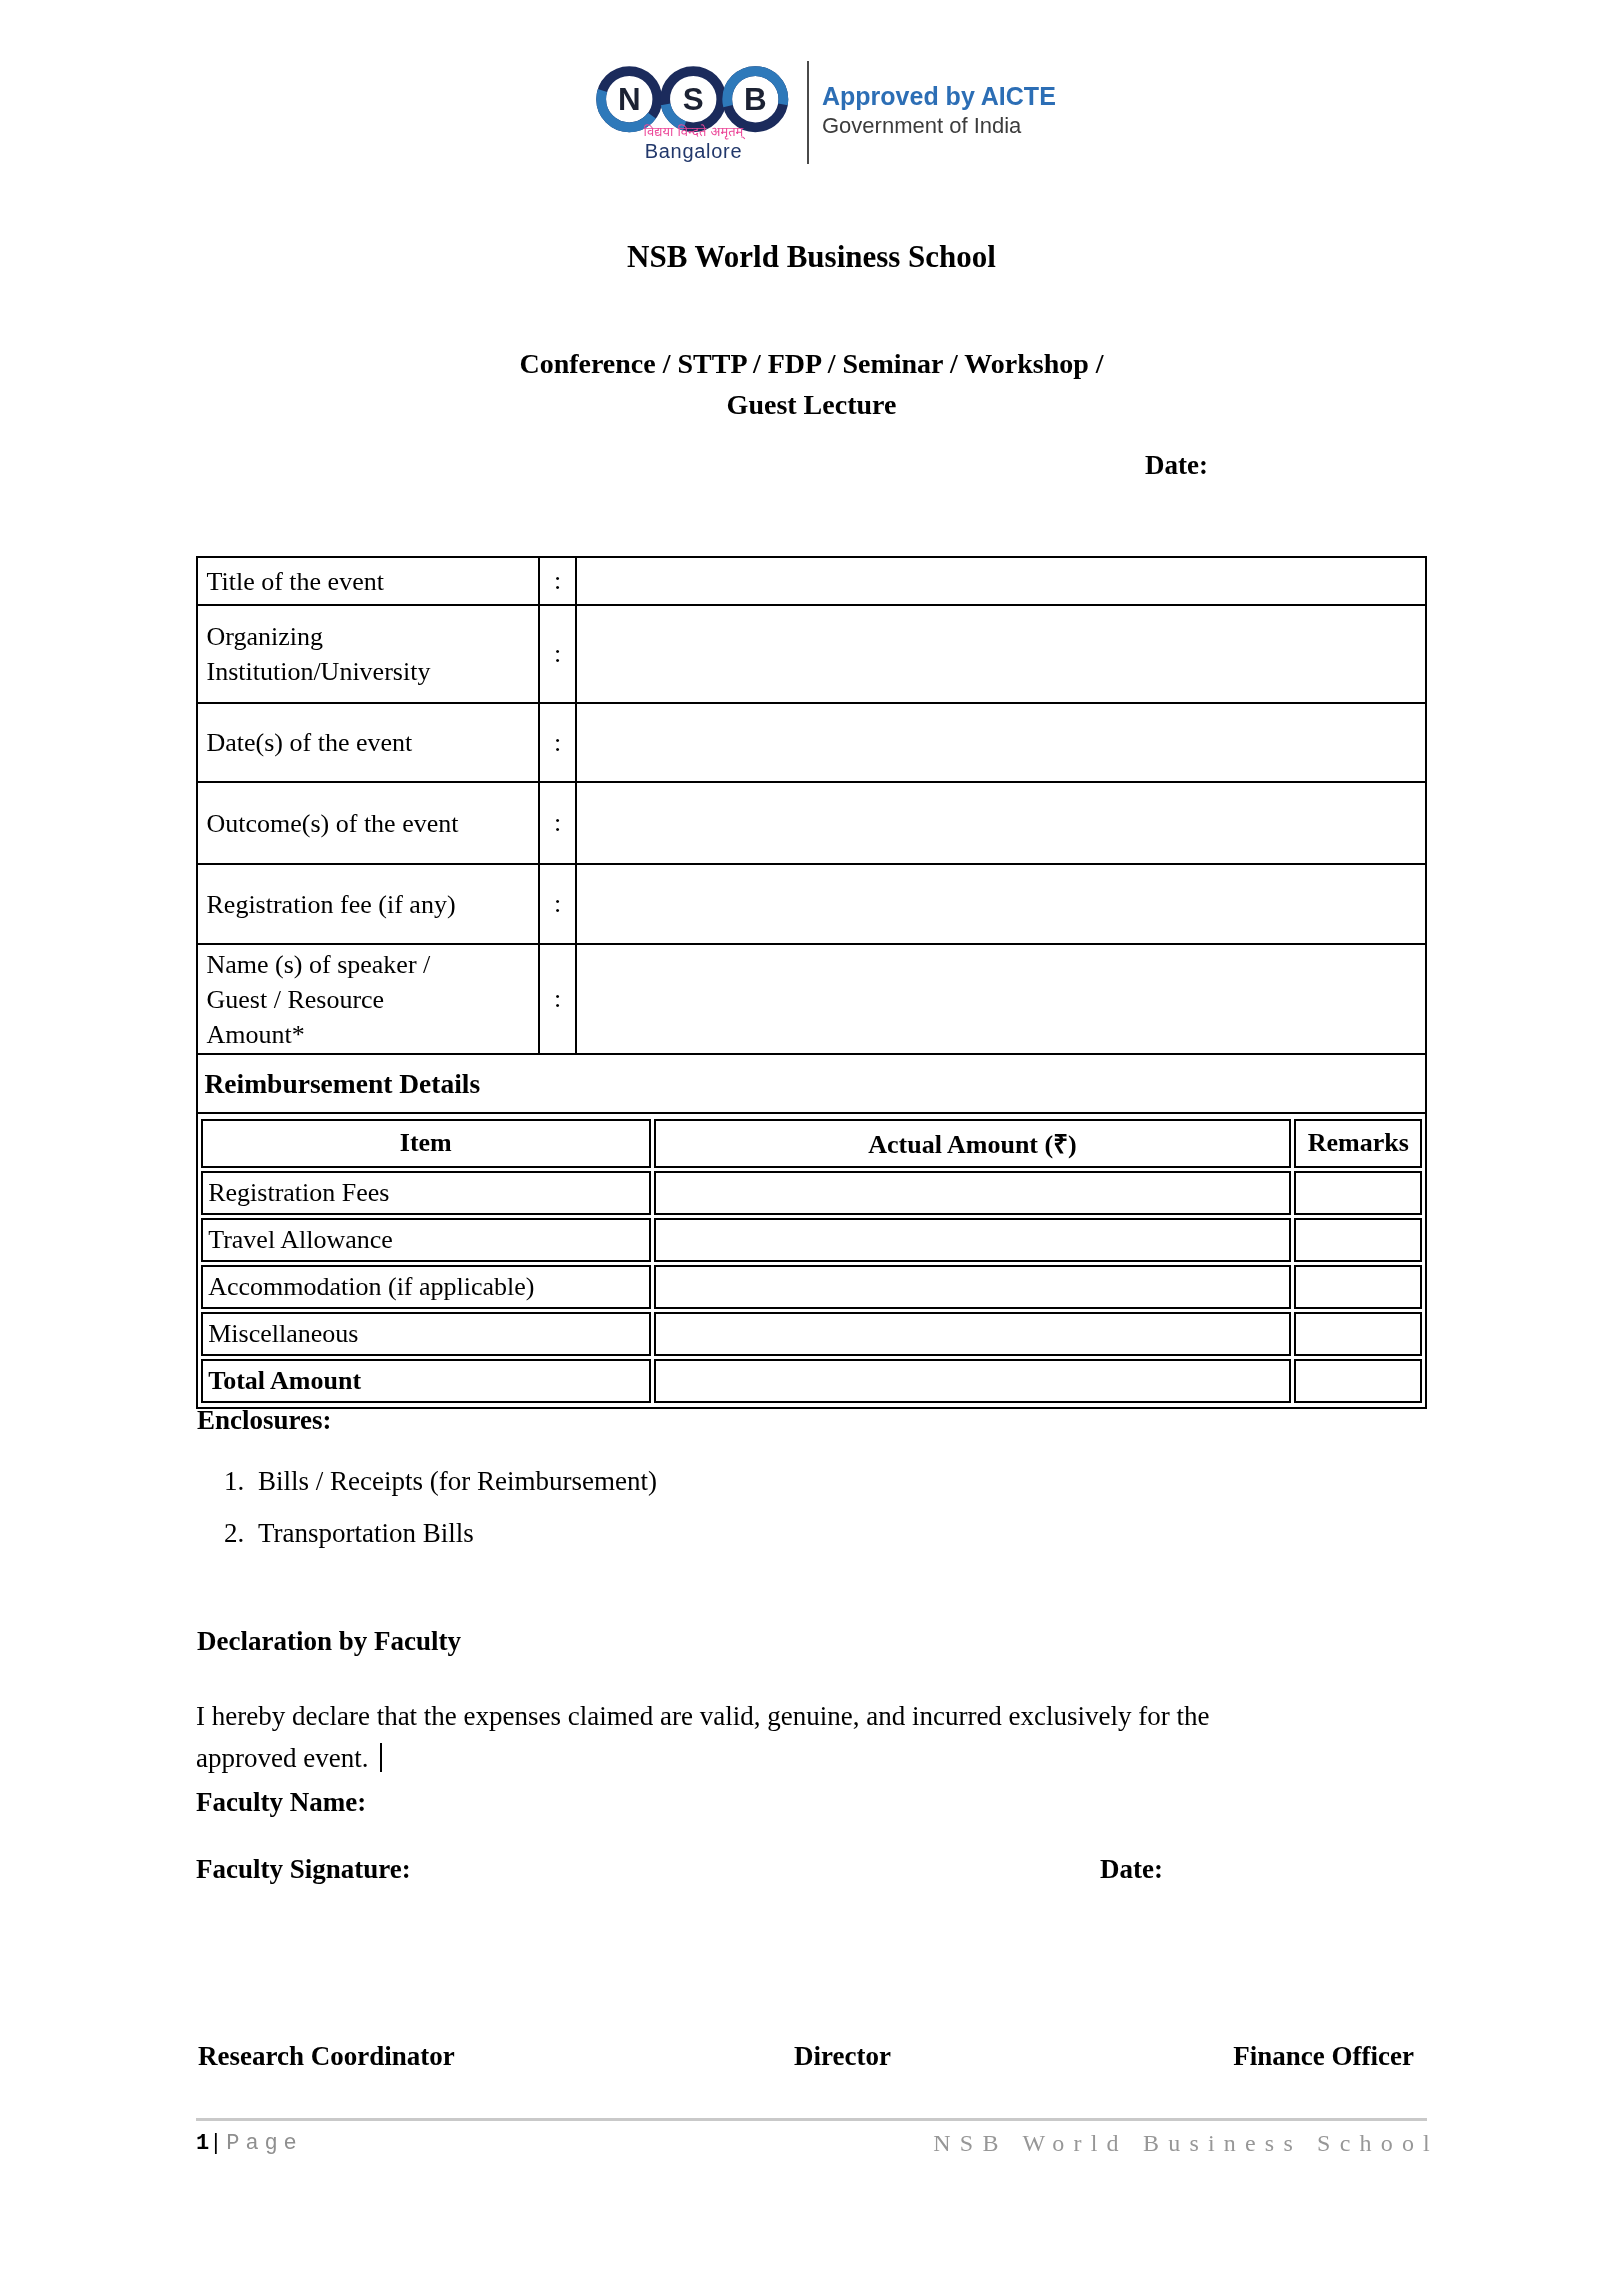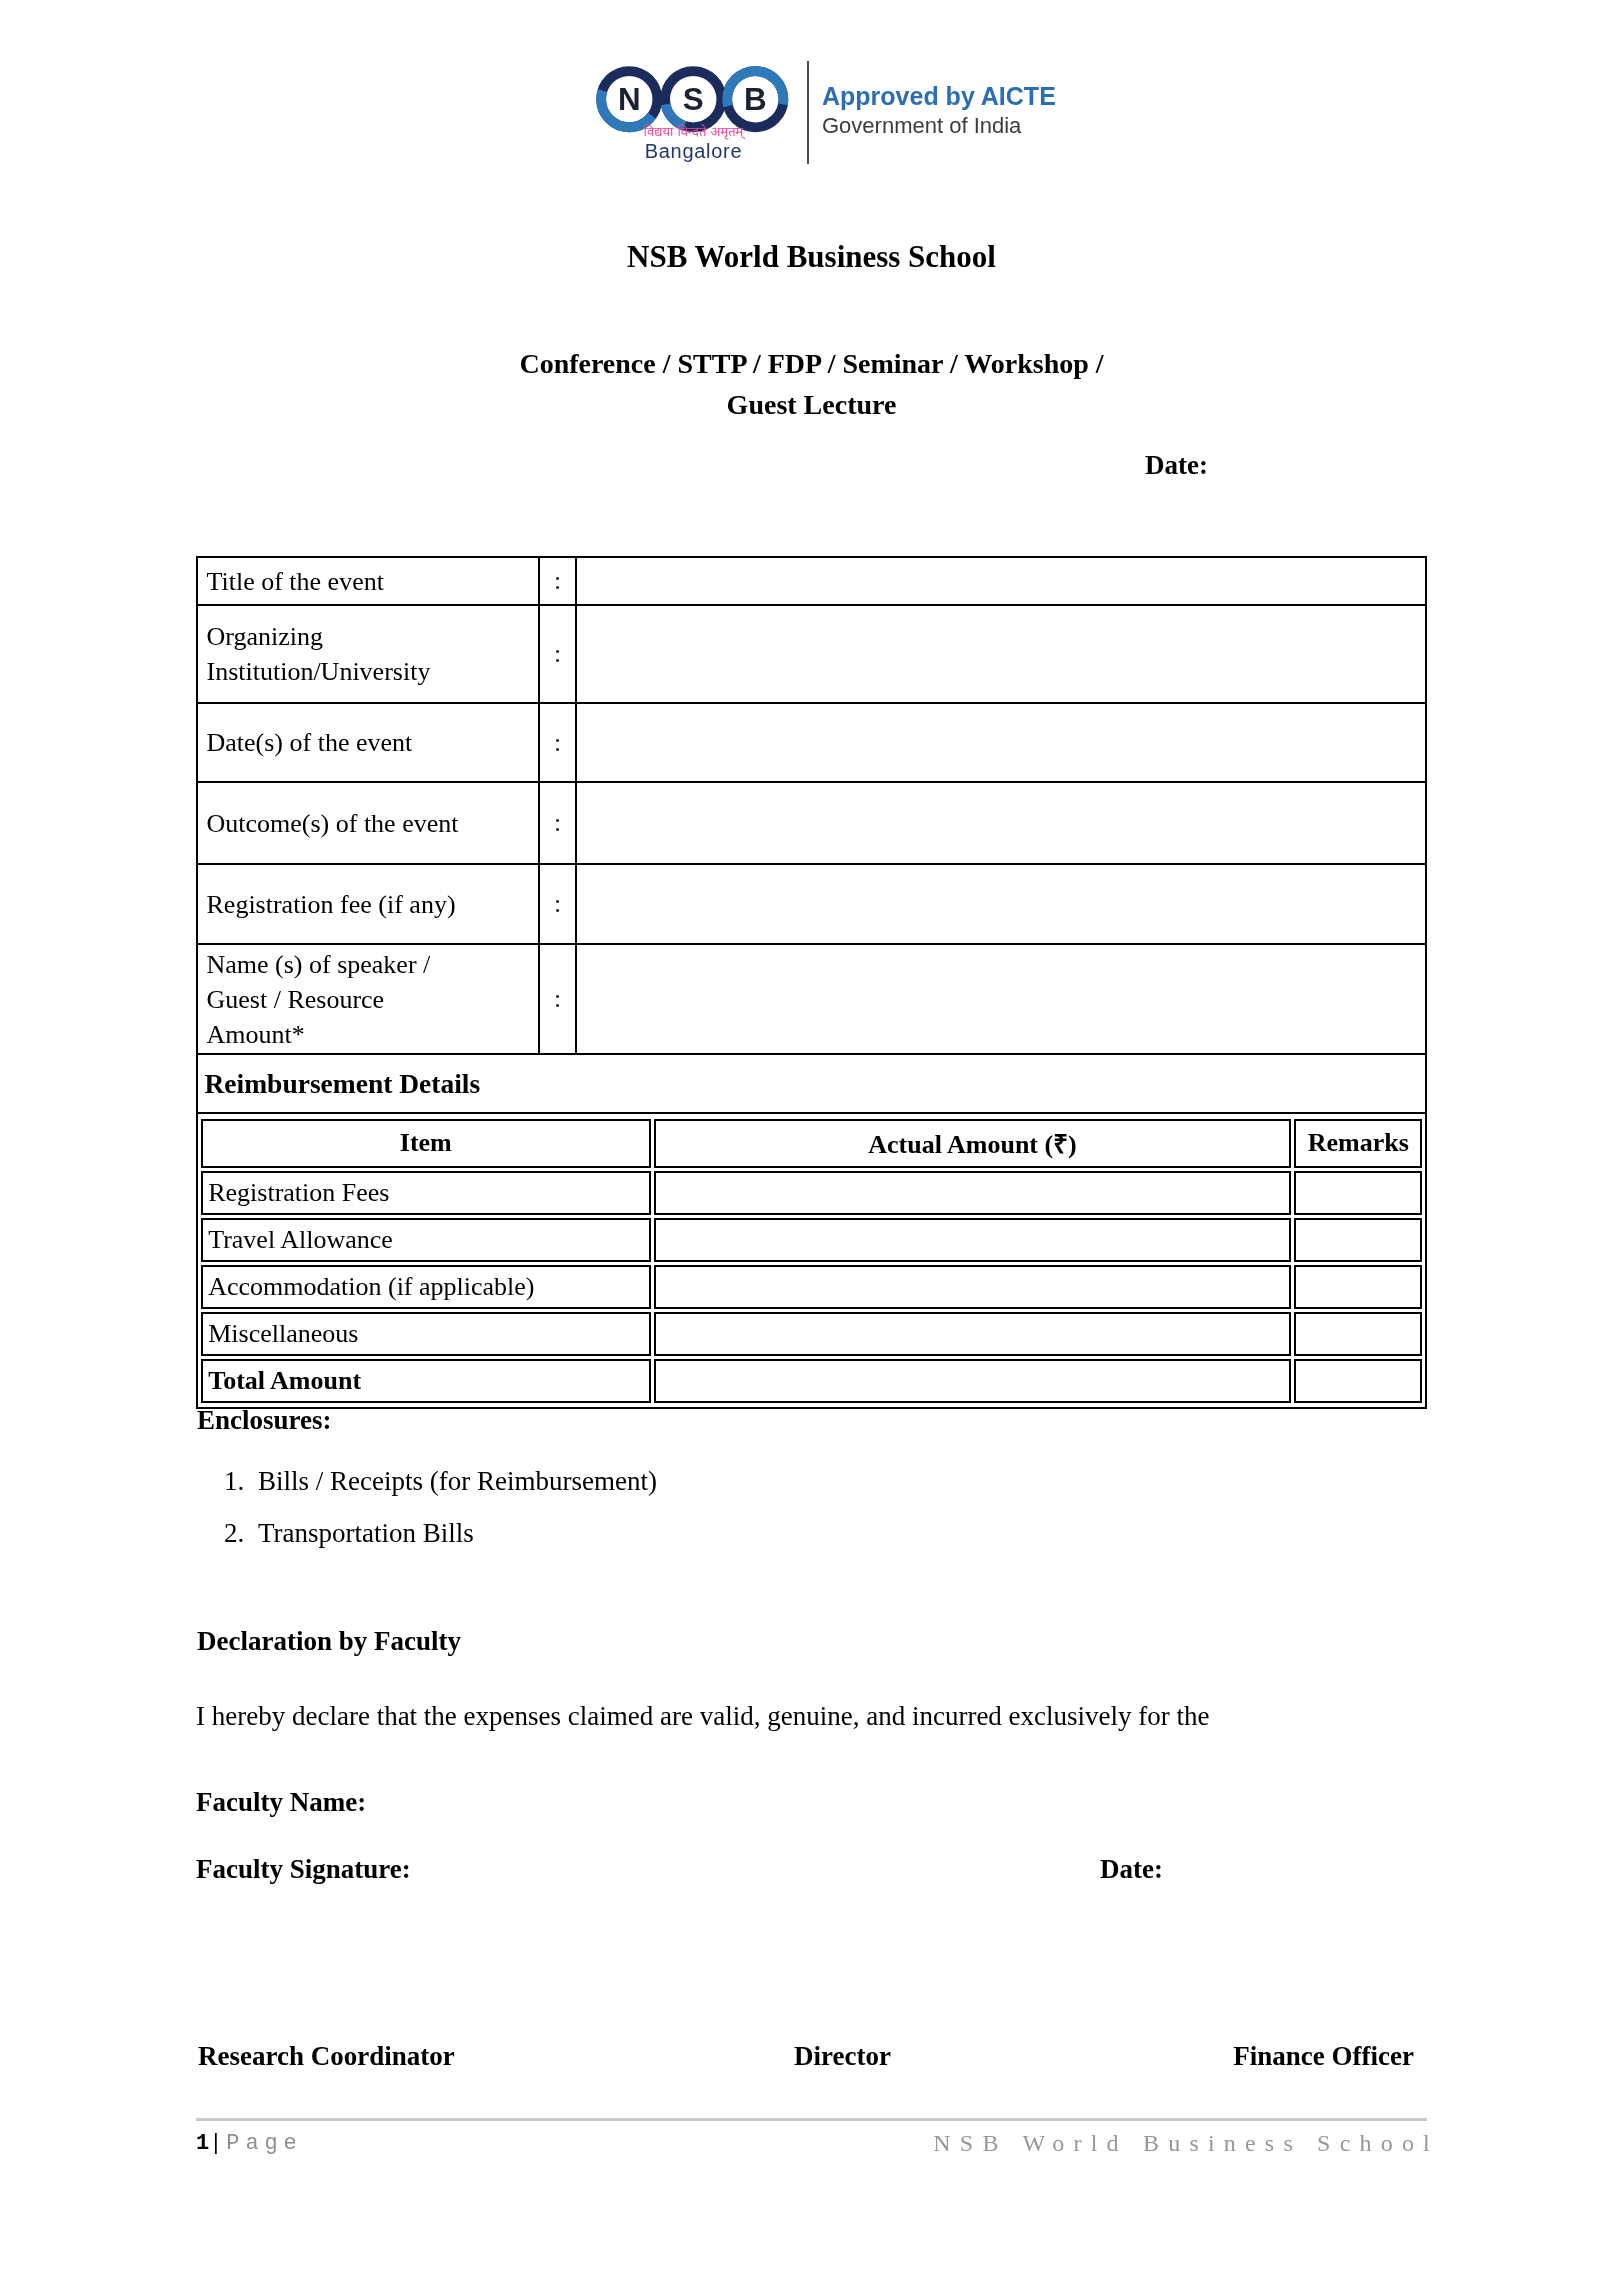--- a/index.html
+++ b/index.html
@@ -215,20 +215,21 @@
     <span class="num">1.</span><span>Bills / Receipts (for Reimbursement)</span>
   </div>
   <div class="enc-item">
     <span class="num">2.</span><span>Transportation Bills</span>
   </div>
 </div>
 
 <div class="abs decl-title">Declaration by Faculty</div>
 <div class="abs decl-par">
   <div>I hereby declare that the expenses claimed are valid, genuine, and incurred exclusively for the</div>
+  <div><span>approved event.</span><span class="text-cursor"></span></div>
 </div>
 <div class="abs fac-name">Faculty Name:</div>
 <div class="abs fac-sig">Faculty Signature:</div>
 <div class="abs sig-date">Date:</div>
 
 <div class="abs sign-rc">Research Coordinator</div>
 <div class="abs sign-dir">Director</div>
 <div class="abs sign-fo">Finance Officer</div>
 
 <div class="abs footer-rule"></div>

